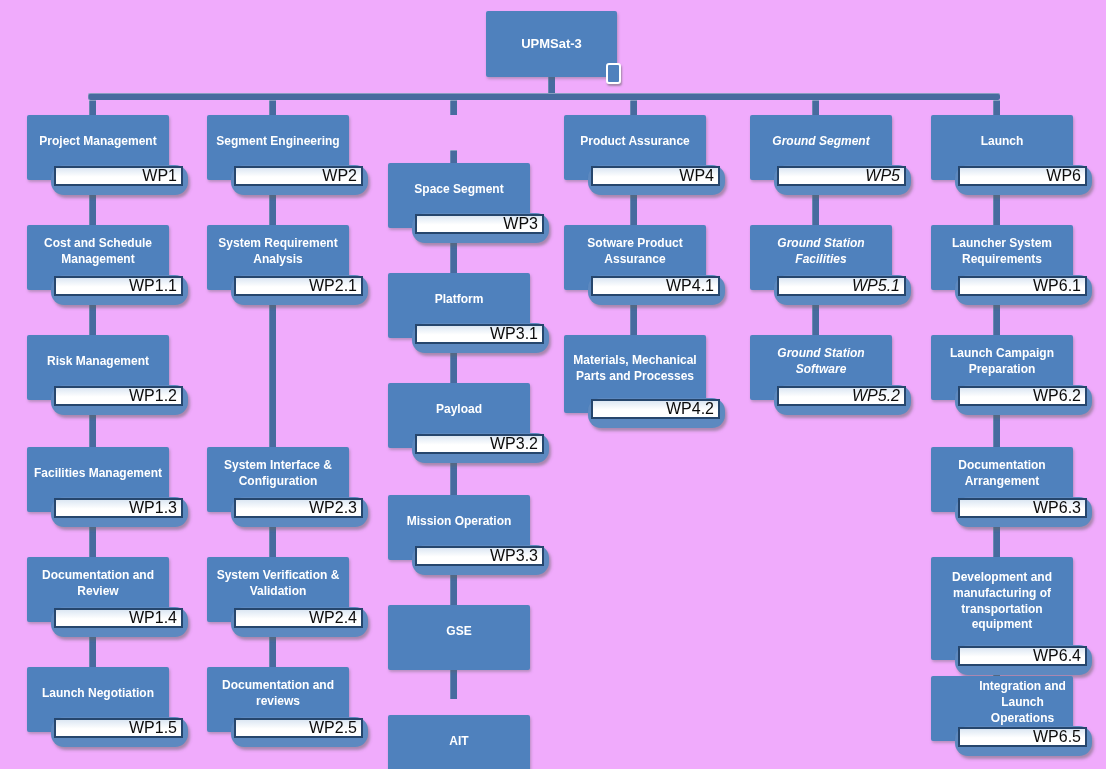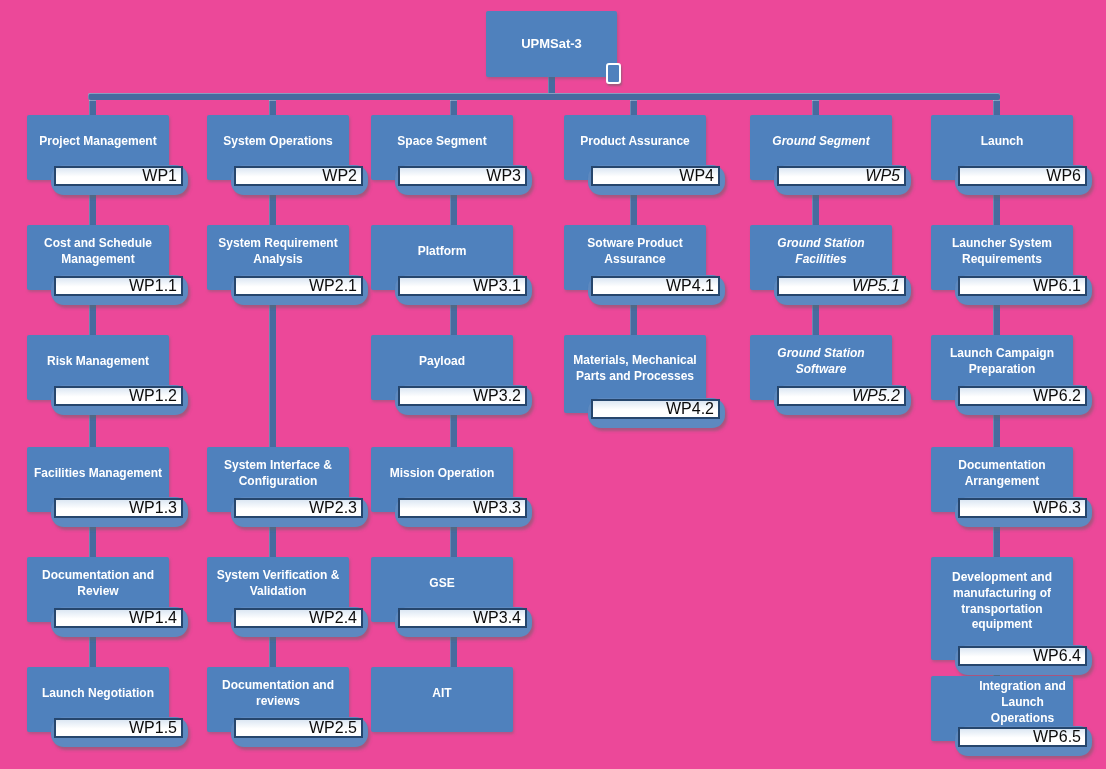--- a/index.html
+++ b/index.html
@@ -1,16 +1,16 @@
 <!DOCTYPE html>
 <html><head>
 <meta charset="utf-8">
 <style>
   html,body{margin:0;padding:0;background:#fff;}
-  .page{position:relative;width:1106px;height:769px;background:#ec4899;overflow:hidden;
+  .page{position:relative;width:1106px;height:769px;background:#f0abfc;overflow:hidden;
         font-family:"Liberation Sans",sans-serif;}
 
   
   .conn{position:absolute;background:#476b9f;z-index:0;
         box-shadow:inset 0 1px 0 rgba(255,255,255,.35), inset 1px 0 0 rgba(255,255,255,.2);}
   .conn-root{left:548px;top:76px;width:7px;height:19px;}
   .conn-hbar{left:88px;top:93px;width:912px;height:7px;border-radius:2px;}
   .stub{top:100px;width:7px;height:15px;}
   .s1{left:89px;} .s2{left:269px;} .s3{left:450px;} .s4{left:630px;} .s5{left:812px;} .s6{left:993px;}
   .vline{width:7px;top:150px;}
@@ -31,21 +31,21 @@
       font-size:16px;font-weight:500;color:#0b0b0b;box-sizing:border-box;}
 
   
   .root{left:486px;top:11px;width:131px;height:66px;padding:2px 3px;}
   .root .title{font-size:13px;}
   .badge{position:absolute;right:-4px;bottom:-7px;width:11px;height:17px;background:#4f81bd;
          border:2px solid #ffffff;border-radius:3px;z-index:3;
          box-shadow:1px 2px 2px rgba(100,100,100,.55);}
 
   
-  .c1{left:27px;} .c2{left:207px;} .c3{left:371px;} .c4{left:564px;} .c5{left:750px;font-style:italic;} .c6{left:931px;}
+  .c1{left:27px;} .c2{left:207px;} .c3{left:388px;margin-top:48px;} .c4{left:564px;} .c5{left:750px;font-style:italic;} .c6{left:931px;}
   .r0{top:115px;} .r1{top:225px;} .r2{top:335px;} .r3{top:447px;} .r4{top:557px;} .r5{top:667px;}
   .tall3{height:78px;}
   .tall4{height:103px;padding-bottom:16px;}
   .c6.r5{top:676px;padding-left:44px;}
 </style>
 </head>
 <body>
 
 <div class="page">
 
@@ -100,21 +100,21 @@
       </div>
   </div>
   <div class="node c1 r5">
     <div class="title">Launch Negotiation</div>
     <div class="tab">
         <div class="wp">WP1.5</div>
       </div>
   </div>
 
   <div class="node c2 r0">
-    <div class="title">System Operations</div>
+    <div class="title">Segment Engineering</div>
     <div class="tab">
         <div class="wp">WP2</div>
       </div>
   </div>
   <div class="node c2 r1">
     <div class="title">System Requirement Analysis</div>
     <div class="tab">
         <div class="wp">WP2.1</div>
       </div>
   </div>
@@ -156,23 +156,20 @@
       </div>
   </div>
   <div class="node c3 r3">
     <div class="title">Mission Operation</div>
     <div class="tab">
         <div class="wp">WP3.3</div>
       </div>
   </div>
   <div class="node c3 r4">
     <div class="title">GSE</div>
-    <div class="tab">
-        <div class="wp">WP3.4</div>
-      </div>
   </div>
   <div class="node c3 r5">
     <div class="title">AIT</div>
   </div>
 
   <div class="node c4 r0">
     <div class="title">Product Assurance</div>
     <div class="tab">
         <div class="wp">WP4</div>
       </div>

